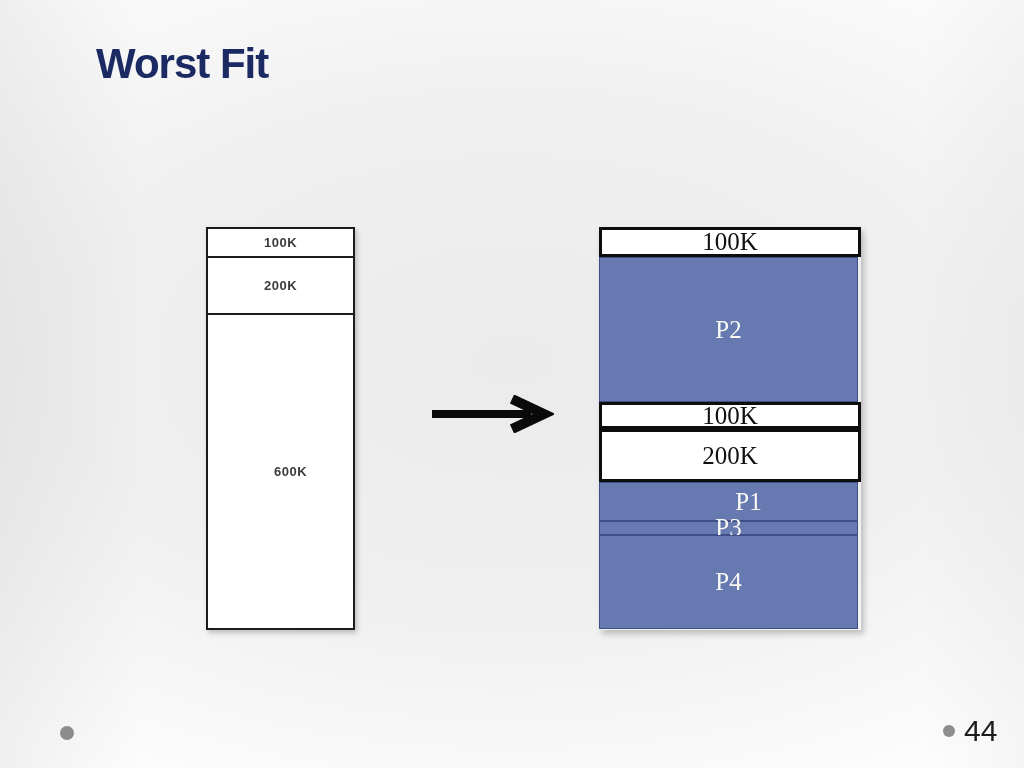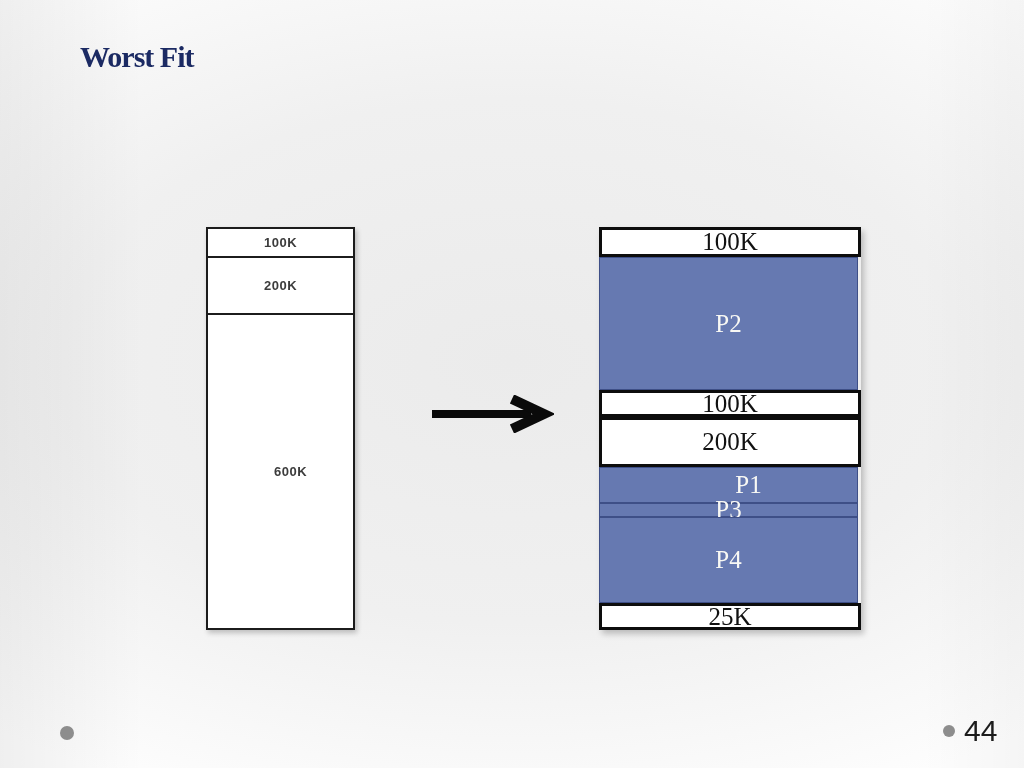--- a/index.html
+++ b/index.html
@@ -7,24 +7,24 @@
   body {
     font-family: "Liberation Sans", sans-serif;
     background:
       linear-gradient(to right, rgba(0,0,0,0.055), rgba(0,0,0,0) 14%),
       linear-gradient(to left, rgba(0,0,0,0.03), rgba(0,0,0,0) 10%),
       radial-gradient(ellipse 80% 62% at 50% 47%, #ebebeb 0%, #f0f0f0 55%, #fdfdfd 100%);
     position: relative;
   }
   .title {
     position: absolute;
-    left: 80px; top: 40px;
-    font-family: Liberation Serif, serif;
+    left: 96px; top: 40px;
+    font-family: Liberation Sans, sans-serif;
     font-weight: bold;
-    font-size: 30px;
+    font-size: 42px;
     letter-spacing: -1px;
     color: #1b2a63;
   }
   
   .col-before {
     position: absolute;
     left: 206px; top: 227px;
     width: 149px; height: 403px;
     background: #ffffff;
     border: 2px solid #1c1c1c;
@@ -134,20 +134,17 @@
   </div>
   <div class="seg alloc seg-a4">
     <span>P1</span>
   </div>
   <div class="seg alloc seg-a5">
     <span>P3</span>
   </div>
   <div class="seg alloc seg-a6">
     <span>P4</span>
   </div>
-  <div class="seg free seg-a7">
-    <span>25K</span>
-  </div>
 </div>
 
 <div class="dot dot-left"></div>
 <div class="dot dot-right"></div>
 <div class="page-number">44</div>
 
 </body></html>

